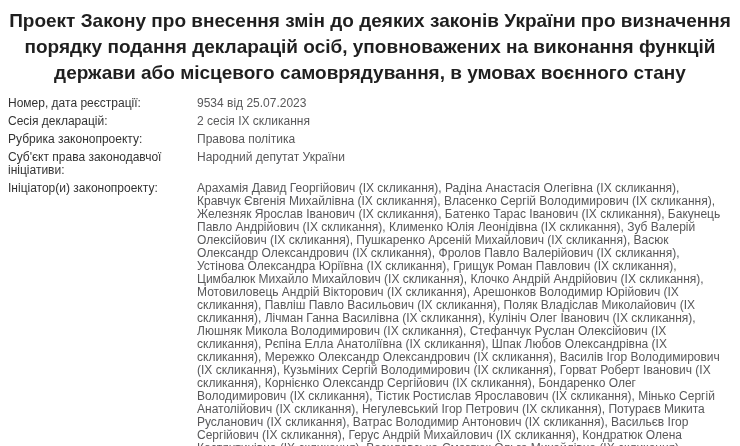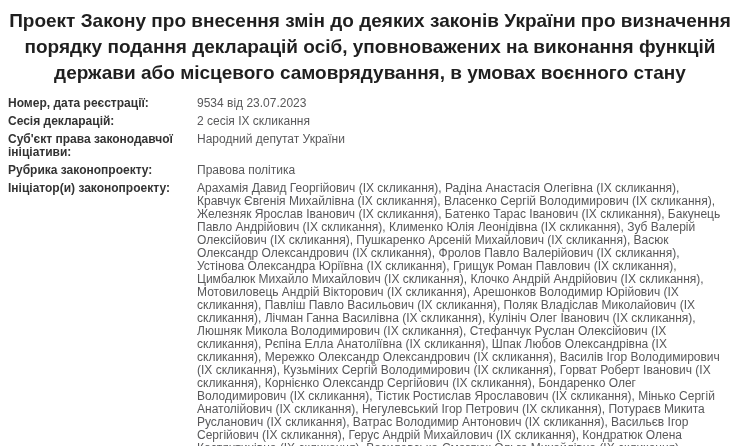--- a/index.html
+++ b/index.html
@@ -41,55 +41,55 @@
   .cell {
     display: table-cell;
     vertical-align: top;
     font-size: 12px;
     line-height: 13px;
     padding: 2px 0 3px 0;
   }
   .cell.label {
     width: 181px;
     padding-right: 8px;
-    font-weight: 700;
+    font-weight: 400;
     color: #333333;
   }
   .cell.value {
     color: #58585a;
     padding-right: 6px;
   }
 </style>
 </head>
 <body>
 
 <div class="page">
 
   <h1 class="bill-title">Проект Закону про внесення змін до деяких законів України про визначення порядку подання декларацій осіб, уповноважених на виконання функцій держави або місцевого самоврядування, в умовах воєнного стану</h1>
 
   <div class="details">
 
     <div class="detail-row">
       <div class="cell label">Номер, дата реєстрації:</div>
-      <div class="cell value">9534 від 23.07.2023</div>
+      <div class="cell value">9534 від 25.07.2023</div>
     </div>
 
     <div class="detail-row">
       <div class="cell label">Сесія декларацій:</div>
       <div class="cell value">2 сесія IX скликання</div>
     </div>
 
     <div class="detail-row">
-      <div class="cell label">Суб'єкт права законодавчої ініціативи:</div>
-      <div class="cell value">Народний депутат України</div>
+      <div class="cell label">Рубрика законопроекту:</div>
+      <div class="cell value">Правова політика</div>
     </div>
 
     <div class="detail-row">
-      <div class="cell label">Рубрика законопроекту:</div>
-      <div class="cell value">Правова політика</div>
+      <div class="cell label">Суб'єкт права законодавчої ініціативи:</div>
+      <div class="cell value">Народний депутат України</div>
     </div>
 
     <div class="detail-row">
       <div class="cell label">Ініціатор(и) законопроекту:</div>
       <div class="cell value">Арахамія Давид Георгійович (IX скликання), Радіна Анастасія Олегівна (IX скликання), Кравчук Євгенія Михайлівна (IX скликання), Власенко Сергій Володимирович (IX скликання), Железняк Ярослав Іванович (IX скликання), Батенко Тарас Іванович (IX скликання), Бакунець Павло Андрійович (IX скликання), Клименко Юлія Леонідівна (IX скликання), Зуб Валерій Олексійович (IX скликання), Пушкаренко Арсеній Михайлович (IX скликання), Васюк Олександр Олександрович (IX скликання), Фролов Павло Валерійович (IX скликання), Устінова Олександра Юріївна (IX скликання), Грищук Роман Павлович (IX скликання), Цимбалюк Михайло Михайлович (IX скликання), Клочко Андрій Андрійович (IX скликання), Мотовиловець Андрій Вікторович (IX скликання), Арешонков Володимир Юрійович (IX скликання), Павліш Павло Васильович (IX скликання), Поляк Владіслав Миколайович (IX скликання), Лічман Ганна Василівна (IX скликання), Кулініч Олег Іванович (IX скликання), Люшняк Микола Володимирович (IX скликання), Стефанчук Руслан Олексійович (IX скликання), Рєпіна Елла Анатоліївна (IX скликання), Шпак Любов Олександрівна (IX скликання), Мережко Олександр Олександрович (IX скликання), Василів Ігор Володимирович (IX скликання), Кузьміних Сергій Володимирович (IX скликання), Горват Роберт Іванович (IX скликання), Корнієнко Олександр Сергійович (IX скликання), Бондаренко Олег Володимирович (IX скликання), Тістик Ростислав Ярославович (IX скликання), Мінько Сергій Анатолійович (IX скликання), Негулевський Ігор Петрович (IX скликання), Потураєв Микита Русланович (IX скликання), Ватрас Володимир Антонович (IX скликання), Васильєв Ігор Сергійович (IX скликання), Герус Андрій Михайлович (IX скликання), Кондратюк Олена Костянтинівна (IX скликання), Василевська-Смаглюк Ольга Михайлівна (IX скликання)</div>
     </div>
 
   </div>
 </div>
 

